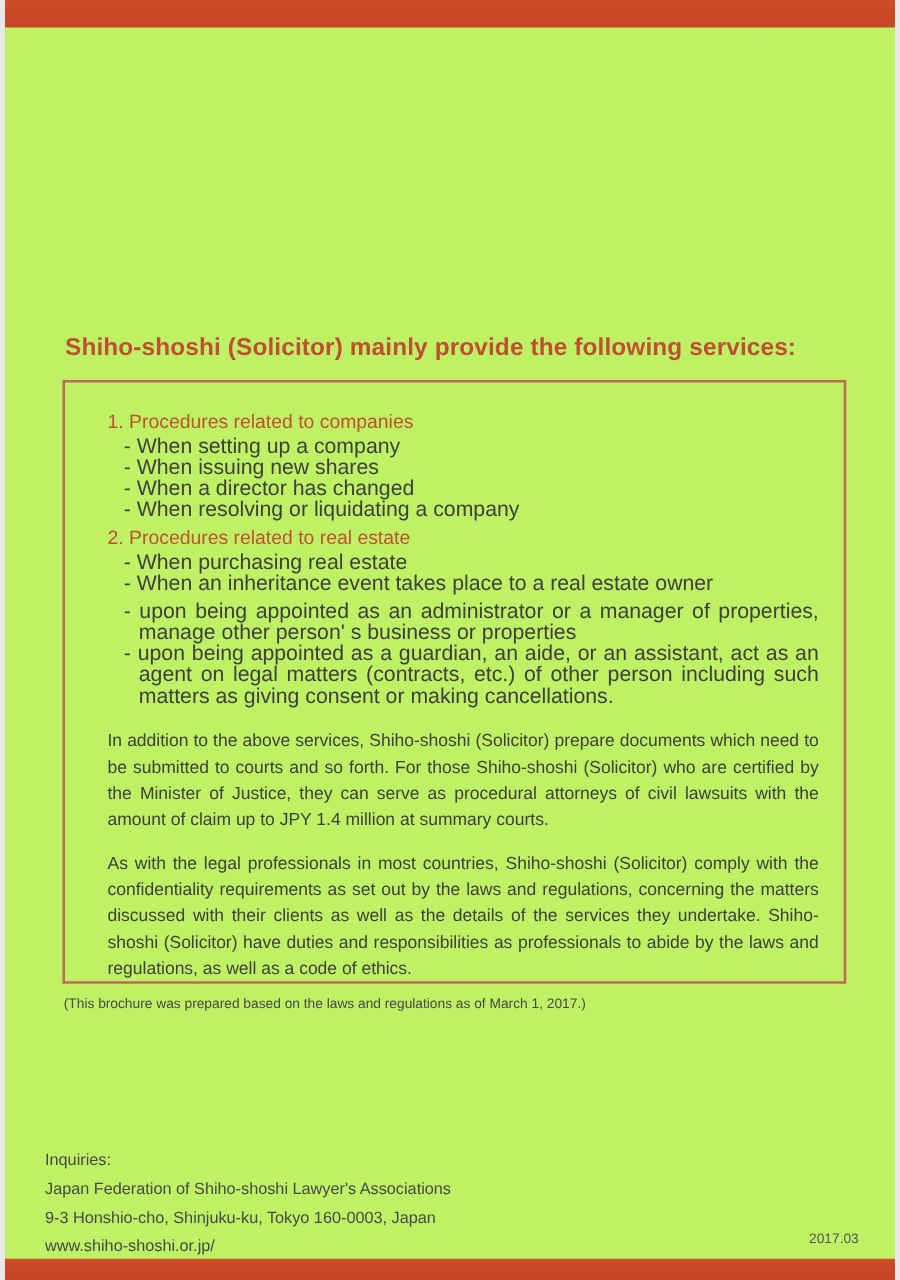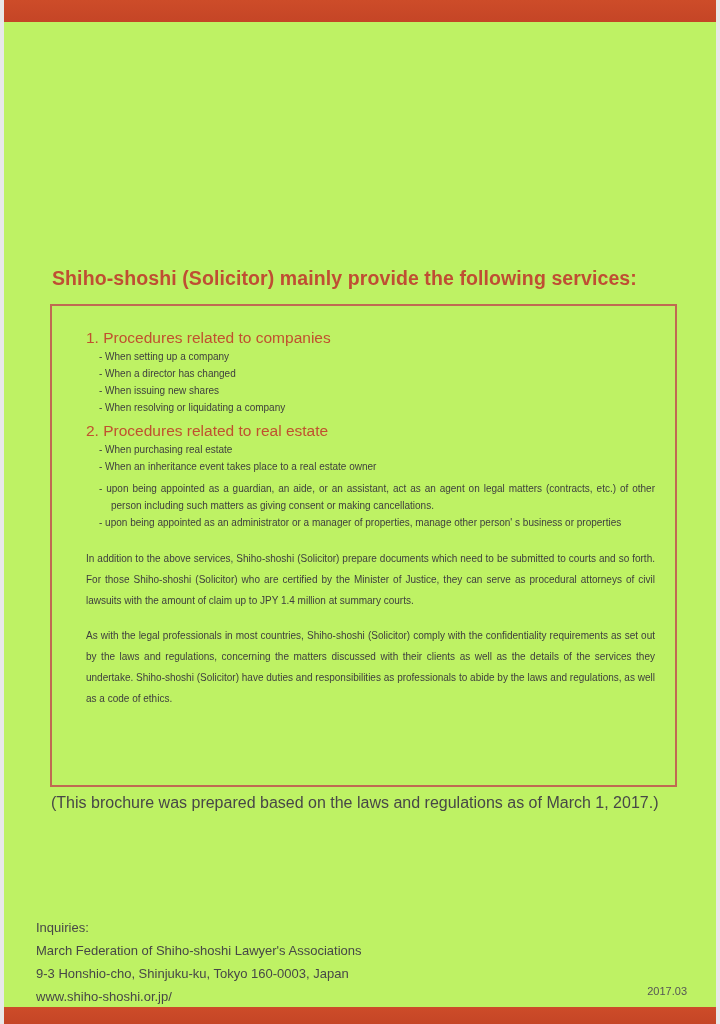--- a/index.html
+++ b/index.html
@@ -37,38 +37,38 @@
     overflow:hidden;
     margin-top:16px;
   }
   .section-heading {
     font-size:15.5px; line-height:20px;
     color:#c0512f; font-weight:400;
     margin:0;
   }
   .section + .section { margin-top:5px; }
   .item {
-    font-size:10px; line-height:17px;
+    font-size:17px; line-height:17px;
     color:#3e3e3e;
     padding-left:25px; text-indent:-12px;
     text-align:justify;
   }
   .para {
-    font-size:10px; line-height:21px;
+    font-size:14px; line-height:21px;
     color:#3e3e3e;
     text-align:justify;
     margin:0;
   }
   .para.first { margin-top:17px; }
   .para + .para { margin-top:14px; }
 
   
   .note {
     position:absolute; left:47px; top:794px; width:620px;
-    font-size:16px; line-height:18px; color:#474747;
+    font-size:11px; line-height:18px; color:#474747;
   }
 
   
   .footer {
     position:absolute; left:32px; top:916px; width:560px;
     font-size:13px; line-height:23px; color:#474747;
   }
   .edition {
     position:absolute; right:29px; top:985px;
     font-size:11px; color:#555555;
@@ -81,46 +81,46 @@
 
   <div class="band top"></div>
 
   <h1 class="doc-title">Shiho-shoshi (Solicitor) mainly provide the following services:</h1>
 
   <div class="services-box">
 
     <div class="section">
       <h2 class="section-heading"><span>1.</span> <span>Procedures related to companies</span></h2>
       <div class="item">- When setting up a company</div>
+      <div class="item">- When issuing new shares</div>
       <div class="item">- When a director has changed</div>
-      <div class="item">- When issuing new shares</div>
       <div class="item">- When resolving or liquidating a company</div>
     </div>
 
     <div class="section">
       <h2 class="section-heading"><span>2.</span> <span>Procedures related to real estate</span></h2>
       <div class="item">- When purchasing real estate</div>
       <div class="item">- When an inheritance event takes place to a real estate owner</div>
     </div>
 
     <div class="section">
+      <div class="item">- upon being appointed as an administrator or a manager of properties, manage other person' s business or properties</div>
       <div class="item">- upon being appointed as a guardian, an aide, or an assistant, act as an agent on legal matters (contracts, etc.) of other person including such matters as giving consent or making cancellations.</div>
-      <div class="item">- upon being appointed as an administrator or a manager of properties, manage other person' s business or properties</div>
     </div>
 
     <p class="para first">In addition to the above services, Shiho-shoshi (Solicitor) prepare documents which need to be submitted to courts and so forth. For those Shiho-shoshi (Solicitor) who are certified by the Minister of Justice, they can serve as procedural attorneys of civil lawsuits with the amount of claim up to JPY 1.4 million at summary courts.</p>
     <p class="para">As with the legal professionals in most countries, Shiho-shoshi (Solicitor) comply with the confidentiality requirements as set out by the laws and regulations, concerning the matters discussed with their clients as well as the details of the services they undertake. Shiho-shoshi (Solicitor) have duties and responsibilities as professionals to abide by the laws and regulations, as well as a code of ethics.</p>
 
   </div>
 
   <div class="note">(This brochure was prepared based on the laws and regulations as of March 1, 2017.)</div>
 
   <div class="footer">
     <div>Inquiries:</div>
-    <div>March Federation of Shiho-shoshi Lawyer's Associations</div>
+    <div>Japan Federation of Shiho-shoshi Lawyer's Associations</div>
     <div>9-3 Honshio-cho, Shinjuku-ku, Tokyo 160-0003, Japan</div>
     <div>www.shiho-shoshi.or.jp/</div>
   </div>
 
   <div class="edition">2017.03</div>
 
   <div class="band bottom"></div>
 
 </div>
 

